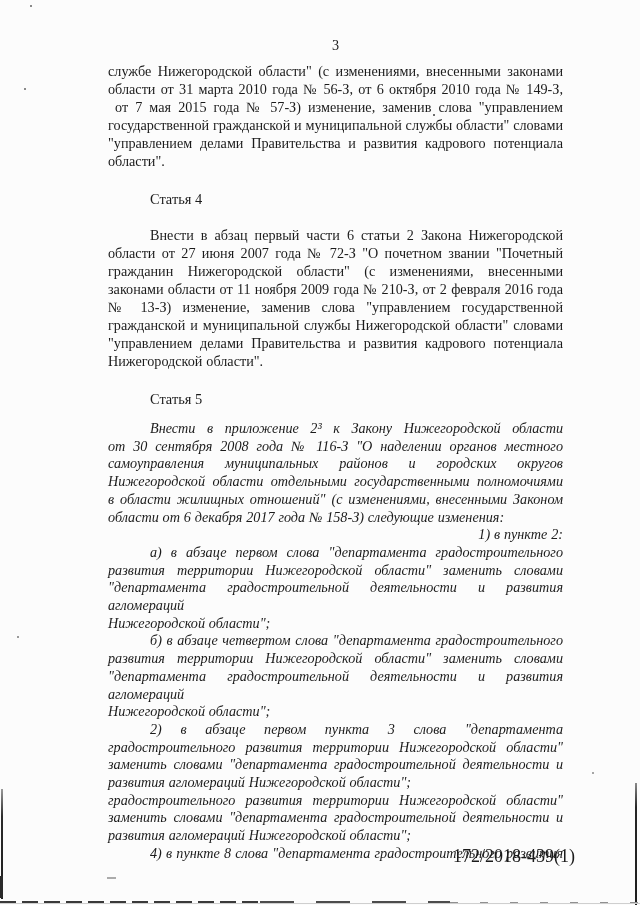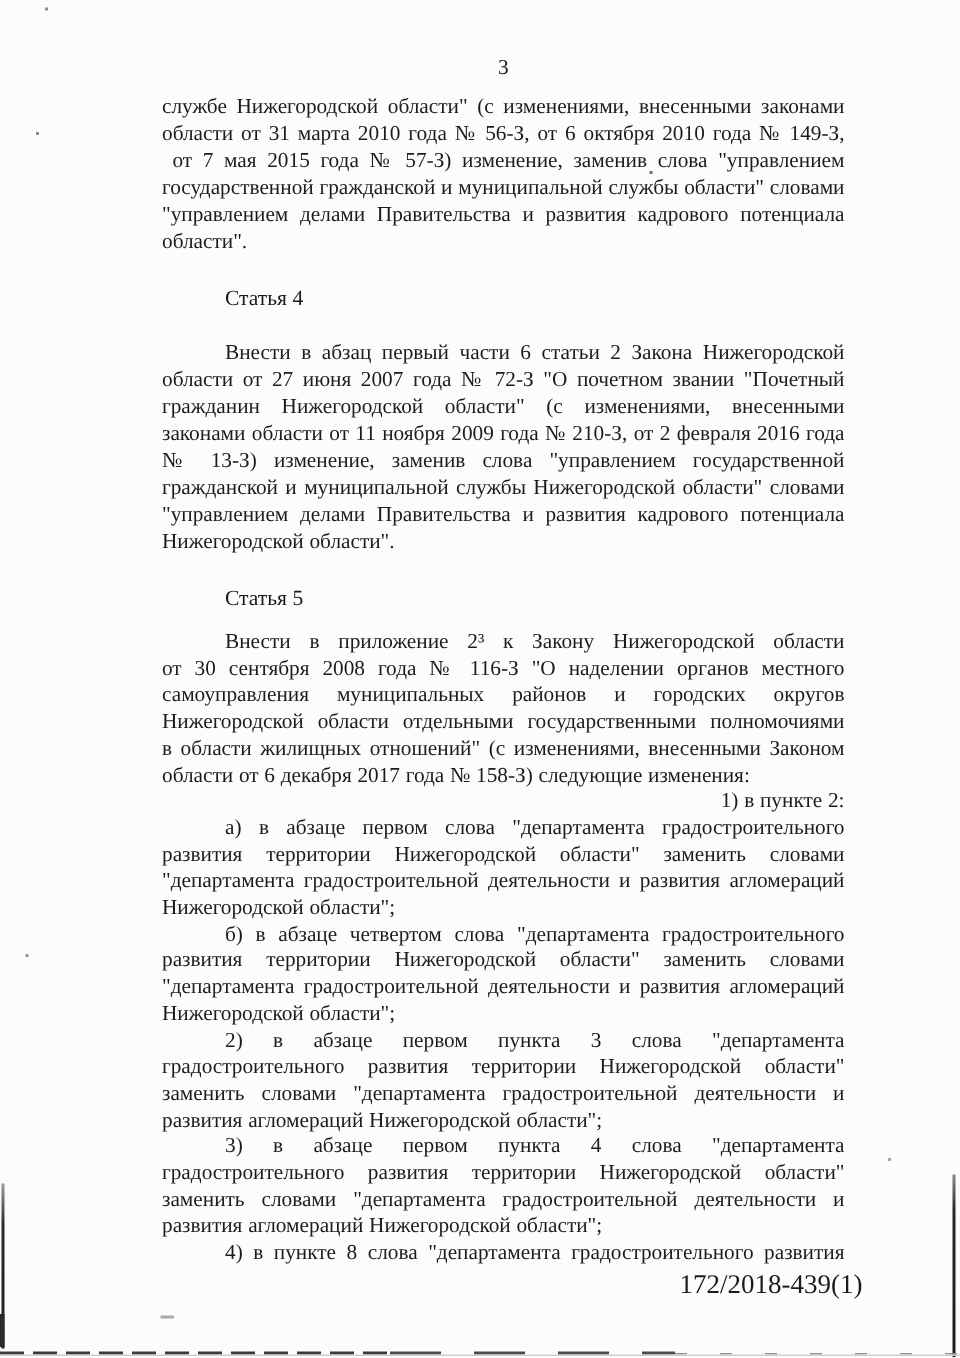--- a/index.html
+++ b/index.html
@@ -9,21 +9,21 @@
     font-family:"Liberation Serif","DejaVu Serif",serif;
     color:#1b1b1b;
     -webkit-font-smoothing:antialiased;
   }
   .content{margin-left:108px;width:455px;padding-top:36px;}
   .pageno{height:18px;line-height:18px;text-align:center;font-size:14.2px;}
   .blocks > .para{margin-top:18px;}
   .blocks > .para:first-child{margin-top:8px;}
   .blocks > .heading{margin-top:20px;height:18px;line-height:18px;
     font-weight:normal;font-size:14.4px;padding-left:42px;}
-  .blocks > div:nth-child(5){margin-top:12px;}
+  .blocks > div:nth-child(5){margin-top:12px;font-style:italic;}
   .blocks > div:nth-child(5) .line{line-height:17.7px;}
   .line{font-size:14.2px;line-height:18px;word-spacing:0.02em;}
   .line.j{text-align:justify;text-align-last:justify;text-justify:inter-word;}
   .line.ind42{padding-left:42px;text-align:right;}
   .line.ind7{padding-left:7px;}
   .footer{position:absolute;top:849px;right:65px;font-size:18px;line-height:14px;}
   
   .edge-left{position:absolute;left:1px;top:789px;width:2px;height:110px;
     background:linear-gradient(#9a9a9a,#2b2b2b 25%,#1e1e1e);}
   .edge-left-thick{position:absolute;left:0;top:876px;width:3px;height:22px;background:#2a2a2a;}
@@ -84,21 +84,20 @@
           <div class="line j">"департамента градостроительной деятельности и развития агломераций</div>
           <div class="line">Нижегородской области";</div>
           <div class="line j ind42">б) в абзаце четвертом слова "департамента градостроительного</div>
           <div class="line j">развития территории Нижегородской области" заменить словами</div>
           <div class="line j">"департамента градостроительной деятельности и развития агломераций</div>
           <div class="line">Нижегородской области";</div>
           <div class="line j ind42">2) в абзаце первом пункта 3 слова "департамента</div>
           <div class="line j">градостроительного развития территории Нижегородской области"</div>
           <div class="line j">заменить словами "департамента градостроительной деятельности и</div>
           <div class="line">развития агломераций Нижегородской области";</div>
-          <div class="line j ind42">3) в абзаце первом пункта 4 слова "департамента</div>
           <div class="line j">градостроительного развития территории Нижегородской области"</div>
           <div class="line j">заменить словами "департамента градостроительной деятельности и</div>
           <div class="line">развития агломераций Нижегородской области";</div>
           <div class="line j ind42">4) в пункте 8 слова "департамента градостроительного развития</div>
         </div>
       </div>
   </div>
 
   <div class="footer">172/2018-439(1)</div>
 

